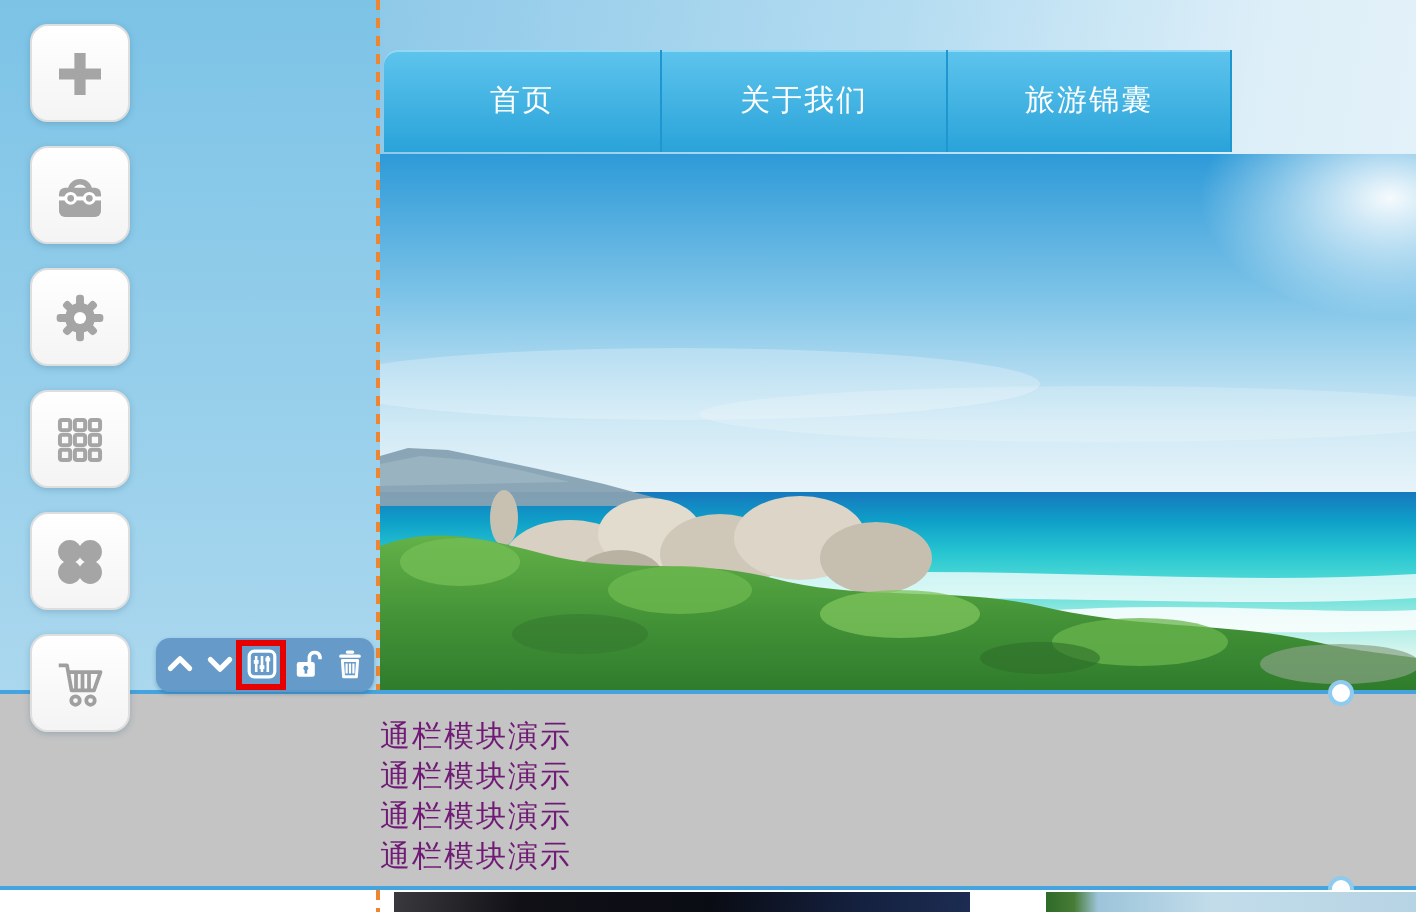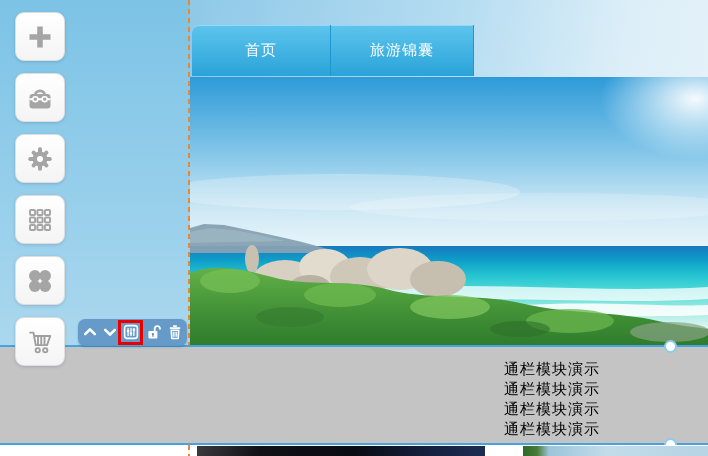--- a/index.html
+++ b/index.html
@@ -27,22 +27,22 @@
   }
   .nav-tab:nth-child(1){width:139px;border-top-left-radius:7px;}
   .nav-tab:nth-child(2){width:143px;}
   .nav-tab:nth-child(3){width:142px;}
   .nav-tab:nth-child(4){width:144px;border-right:none;}
   
   .gray-band{
     position:absolute;left:0;top:347px;width:708px;height:96px;background:#c4c4c4;
   }
   .band-lines{
-    position:absolute;left:190px;top:12px;width:410px;text-align:right;
-    color:#000000;font-size:15px;line-height:20px;letter-spacing:1px;
+    position:absolute;left:190px;top:12px;width:410px;text-align:left;
+    color:#701a75;font-size:15px;line-height:20px;letter-spacing:1px;
   }
   .section-line{position:absolute;left:0;width:708px;height:2px;background:#45a3dd;}
   .line-1{top:345px;}
   .line-2{top:443px;}
   .handle{
     position:absolute;width:9px;height:9px;border-radius:50%;
     background:#ffffff;border:2px solid #8ecbee;box-sizing:content-box;
   }
   .handle-1{left:664px;top:340px;}
   .handle-2{left:664px;top:438px;}
@@ -132,20 +132,21 @@
     <ellipse cx="150" cy="218" rx="36" ry="12" fill="#6cb84f" opacity="0.8"></ellipse>
     <ellipse cx="260" cy="230" rx="40" ry="12" fill="#7ec45c" opacity="0.75"></ellipse>
     <ellipse cx="380" cy="244" rx="44" ry="12" fill="#6ab64e" opacity="0.75"></ellipse>
     <ellipse cx="480" cy="255" rx="40" ry="10" fill="#87a383" opacity="0.7"></ellipse>
     <ellipse cx="330" cy="252" rx="30" ry="8" fill="#2e6e2a" opacity="0.6"></ellipse>
     <ellipse cx="100" cy="240" rx="34" ry="10" fill="#357a30" opacity="0.6"></ellipse>
   </svg>
 
   <nav class="nav">
     <div class="nav-tab">首页</div>
+    <div class="nav-tab">关于我们</div>
     <div class="nav-tab">旅游锦囊</div>
   </nav>
 </div>
 
 <div class="gray-band">
   <div class="band-lines">
     <div>通栏模块演示</div>
     <div>通栏模块演示</div>
     <div>通栏模块演示</div>
     <div>通栏模块演示</div>

